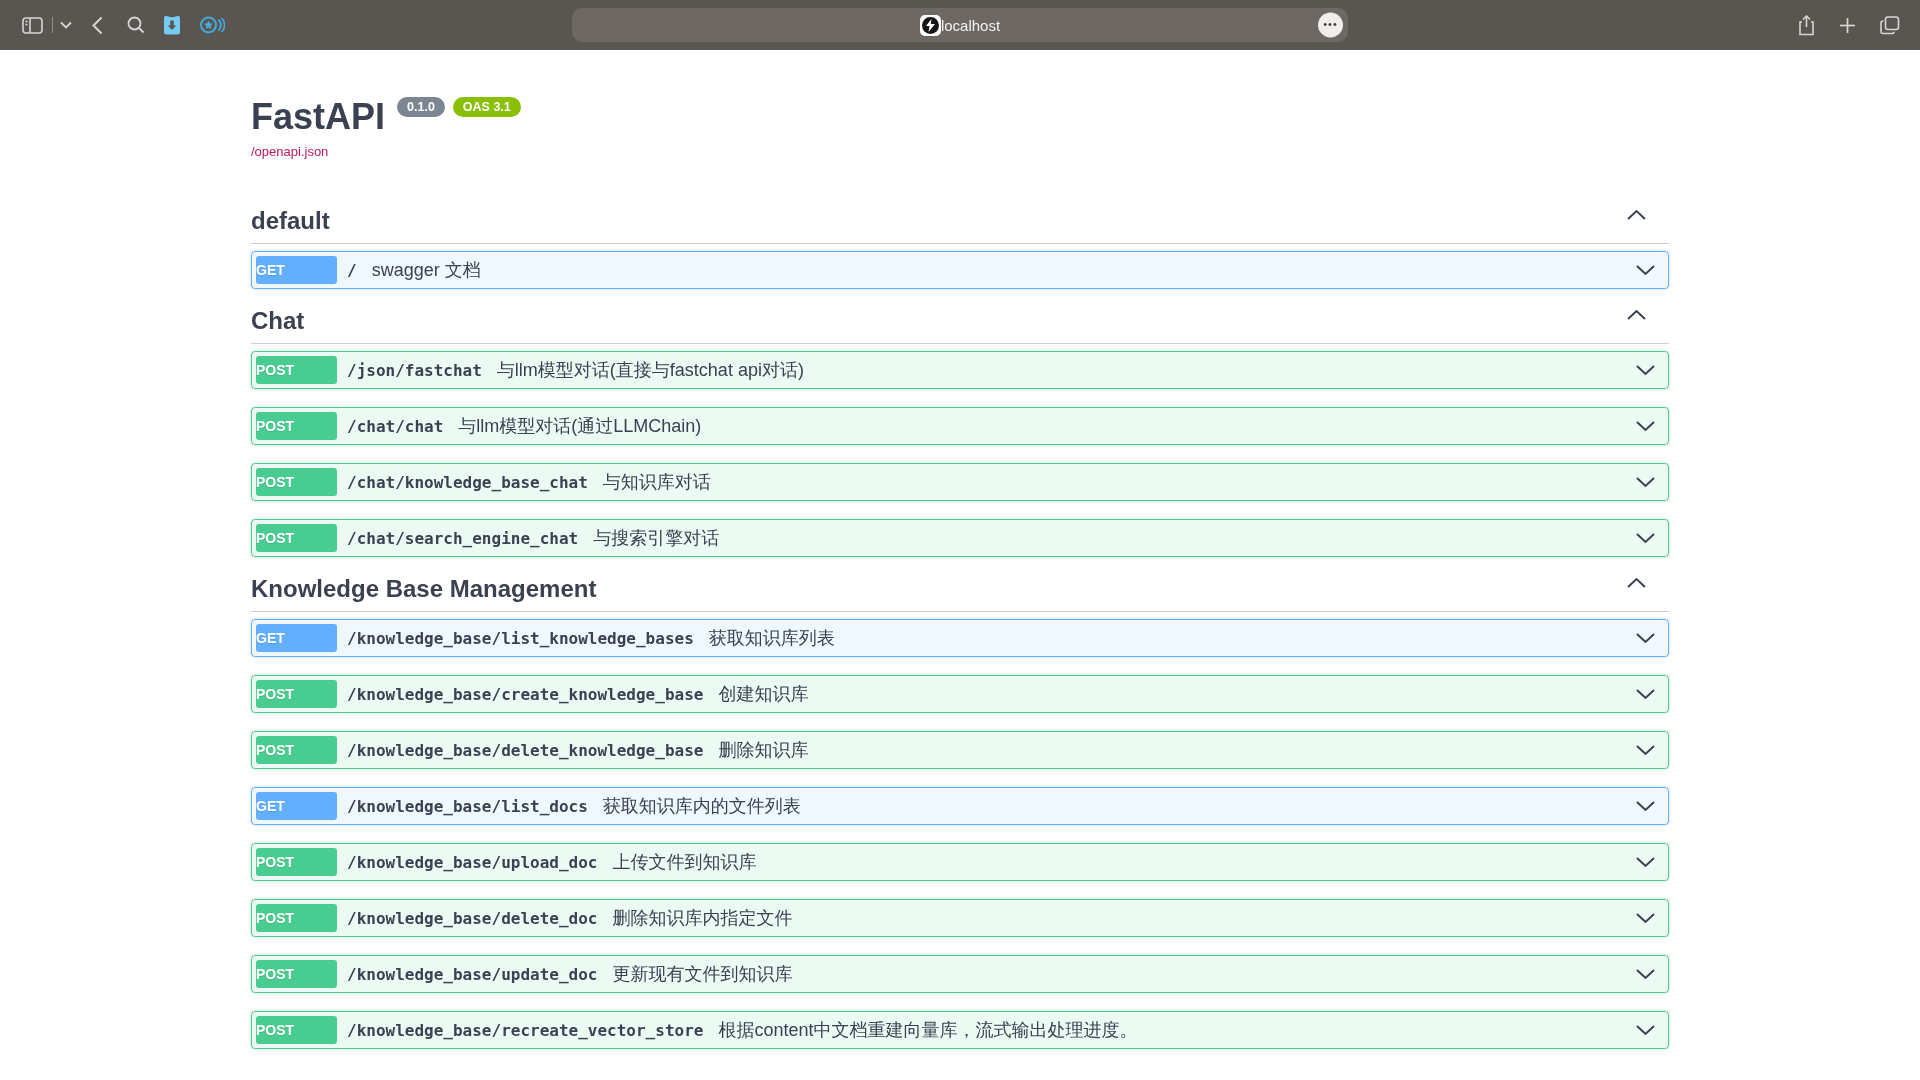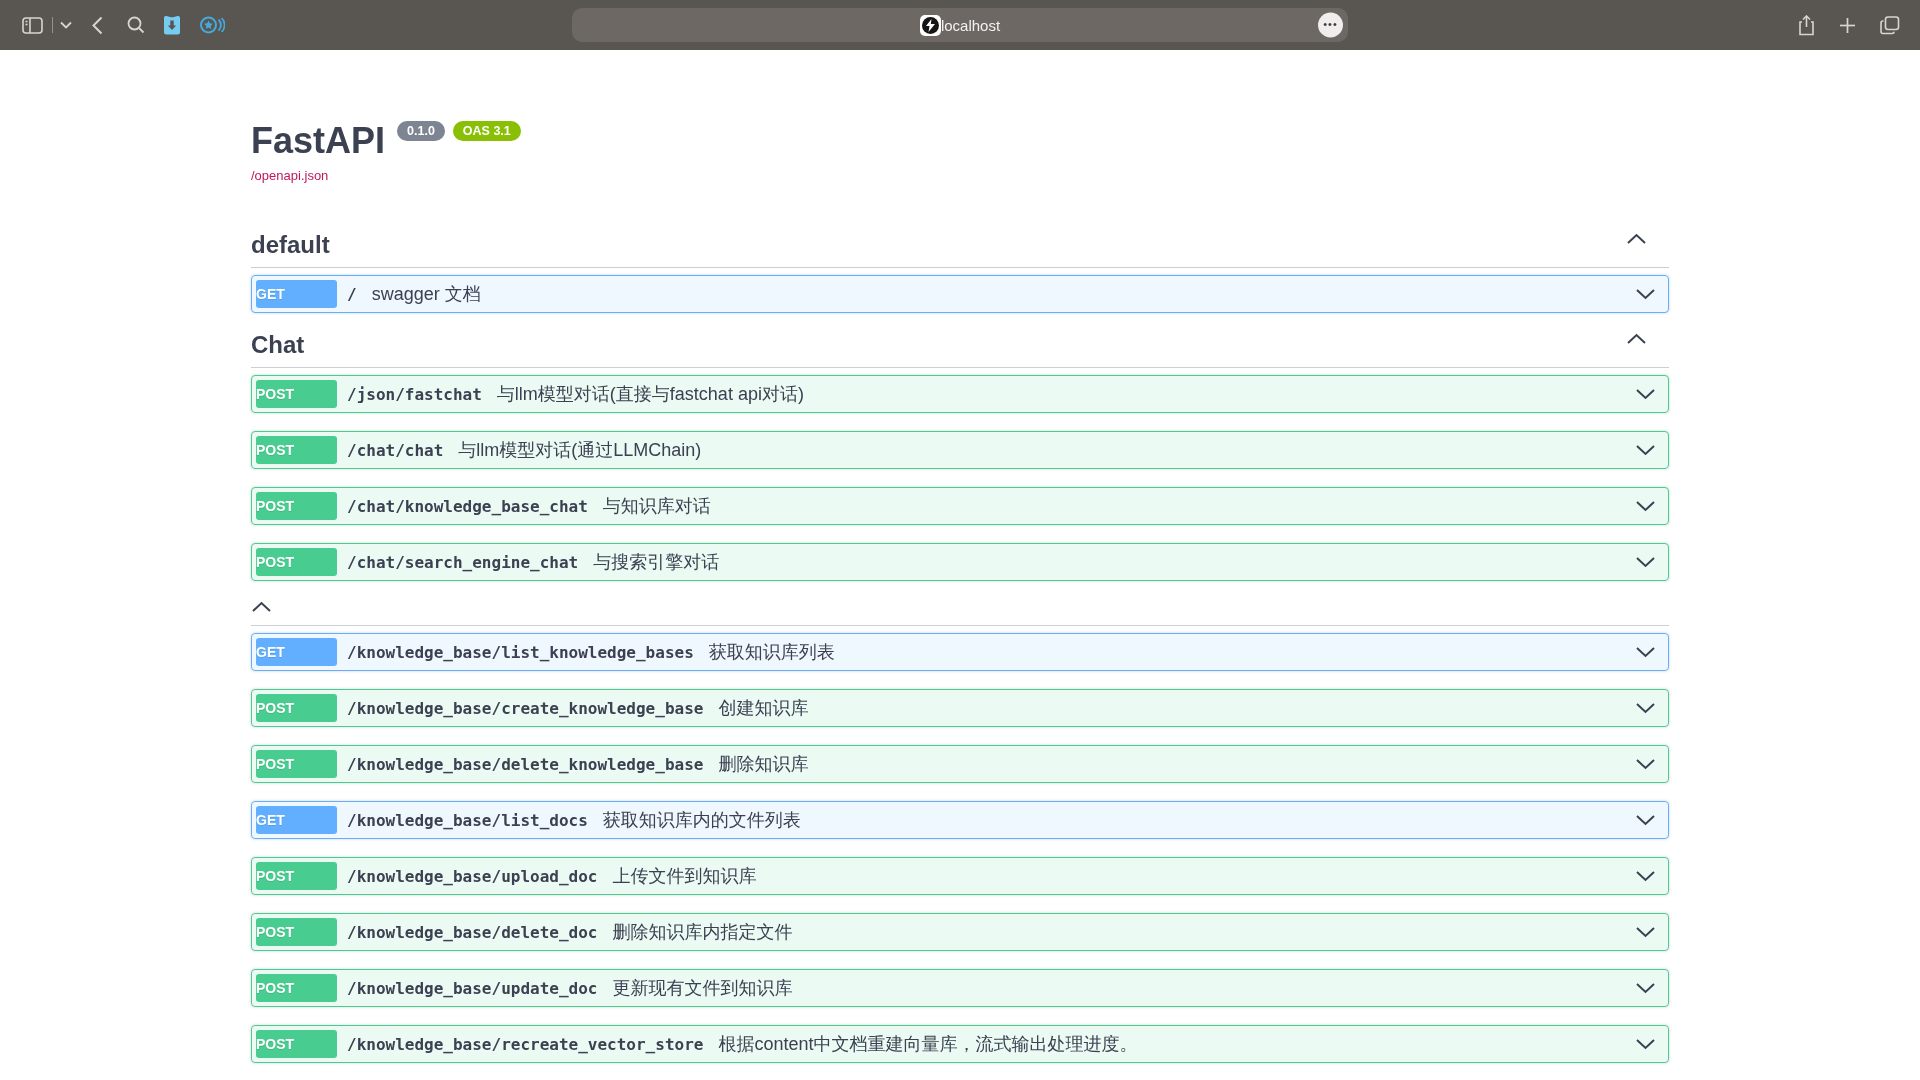--- a/index.html
+++ b/index.html
@@ -40,21 +40,21 @@
 
   .info h1 { font-size: 36px; font-weight: bold; color: #3b4151; line-height: 43px;
     display: inline-block; }
   .badge { display: inline-block; color: #fff; font-size: 12.5px; font-weight: bold;
     border-radius: 57px; padding: 3px 10px; vertical-align: top; margin-top: 2px; }
   .badge.version { background: #7d8492; margin-left: 12px; }
   .badge.oas { background: #89bf04; margin-left: 8px; }
   .spec-link { display: block; margin-top: 6px; color: #be185d; font-size: 13px;
     text-decoration: none; }
 
-  .info { margin-bottom: 48px; margin-top: 24px; }
+  .info { margin-bottom: 48px; }
   .tag-section { margin-top: 14px; }
   .tag-header { display: flex; align-items: flex-start; justify-content: space-between;
     padding: 0 22px 8px 0; border-bottom: 1px solid rgba(59,65,81,.25); cursor: pointer; }
   .tag-header h2 { font-size: 24px; font-weight: bold; color: #3b4151; }
   .tag-body { padding-top: 7px; }
 
   .opblock { display: flex; align-items: center; padding: 4px; margin-bottom: 18px;
     border-radius: 4px; border: 1px solid; box-shadow: 0 0 3px rgba(0,0,0,.19);
     cursor: pointer; }
   .opblock.get  { background: rgba(97,175,254,.1);  border-color: #61affe; }
@@ -235,20 +235,21 @@
               <svg width="21" height="12" viewBox="0 0 21 12" fill="none" stroke="#3b4151" stroke-width="2">
                 <polyline points="2,2 10.5,10 19,2"></polyline>
               </svg>
             </span>
         </div>
       </div>
     </div>
 
     <div class="tag-section">
       <div class="tag-header">
+        <h2>Knowledge Base Management</h2>
         <span>
           <svg width="21" height="12" viewBox="0 0 21 12" fill="none" stroke="#3b4151" stroke-width="2">
               <polyline points="2,10 10.5,2 19,10"></polyline>
             </svg>
         </span>
       </div>
       <div class="tag-body">
         <div class="opblock get">
           <span class="method">GET</span>
           <span class="path">/knowledge_base/list_knowledge_bases</span>

